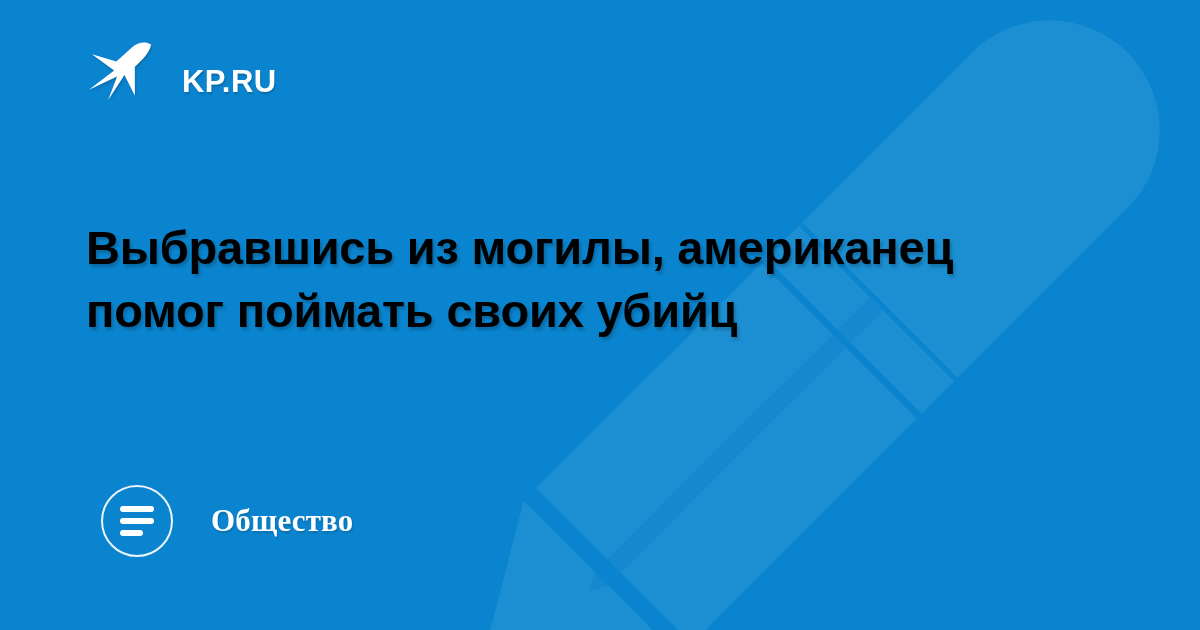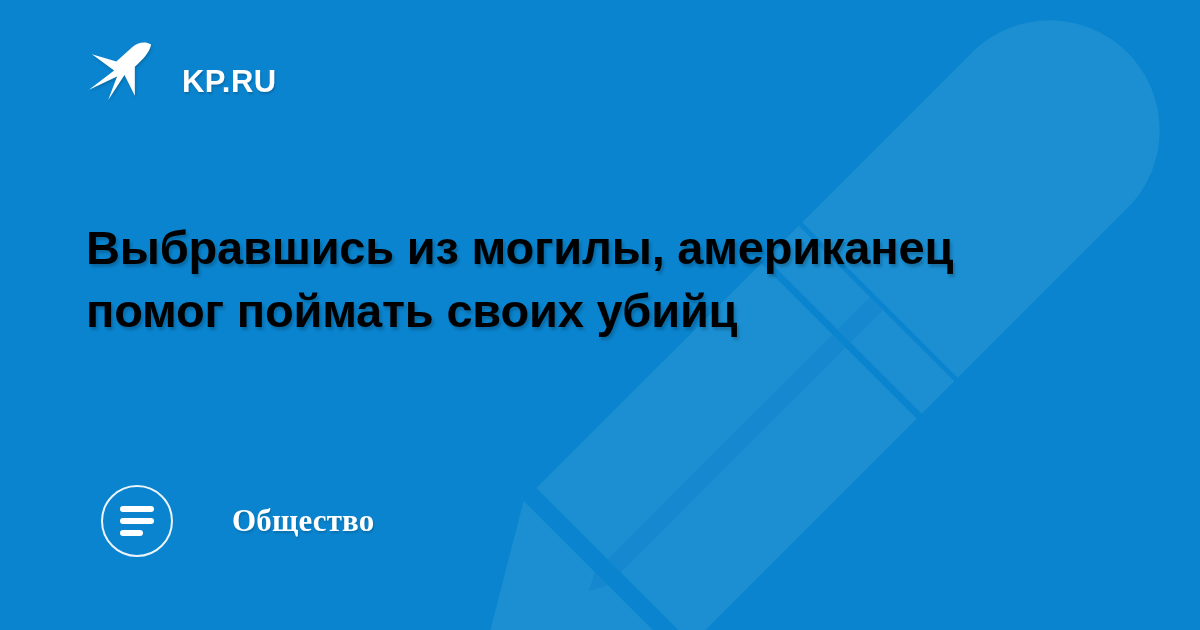--- a/index.html
+++ b/index.html
@@ -90,21 +90,21 @@
   }
   .bar {
     background: #ffffff;
     height: 6px;
     border-radius: 3px;
     margin: 3px 0;
   }
   .bar.w-full { width: 34px; }
   .bar.w-short { width: 23px; margin-right: 11px; }
   #rubric-label {
-    margin-left: 59px;
+    margin-left: 38px;
     color: #ffffff;
     font-family: "Liberation Serif", "DejaVu Serif", serif;
     font-size: 31px;
     font-weight: bold;
     letter-spacing: 0.2px;
     text-shadow: 1px 2px 2px rgba(0,0,0,0.16);
     white-space: nowrap;
   }
 </style>
 </head>

